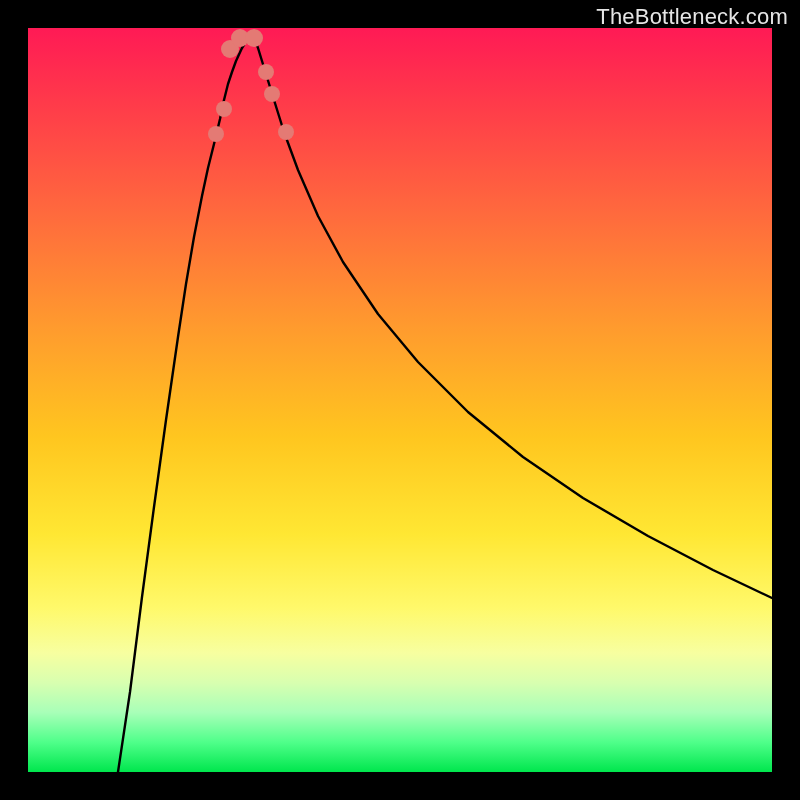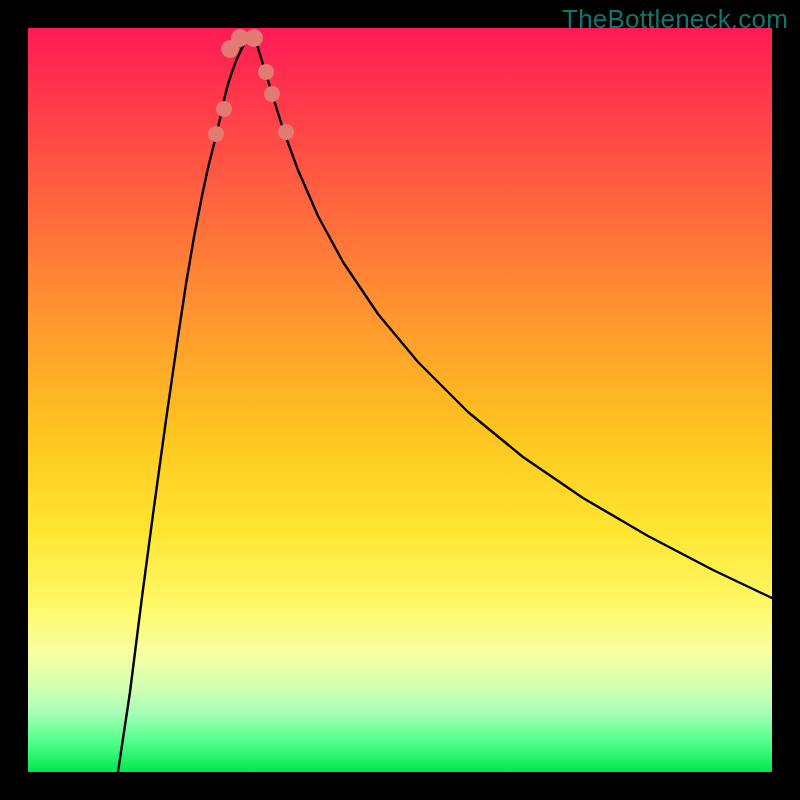--- a/index.html
+++ b/index.html
@@ -40,22 +40,22 @@
       #d8ffb0 88%,
       #a8ffb8 92%,
       #4fff8a 96%,
       #00e64d 100%
     );
   }
   .watermark {
     position: absolute;
     top: 4px;
     right: 12px;
-    color: #0f766e;
-    font-size: 26px;
+    color: #e5e5e5;
+    font-size: 22px;
     font-weight: 500;
     letter-spacing: 0.2px;
     user-select: none;
   }
   svg.curve {
     position: absolute;
     inset: 0;
   }
   .marker {
     fill: #e47a74;

